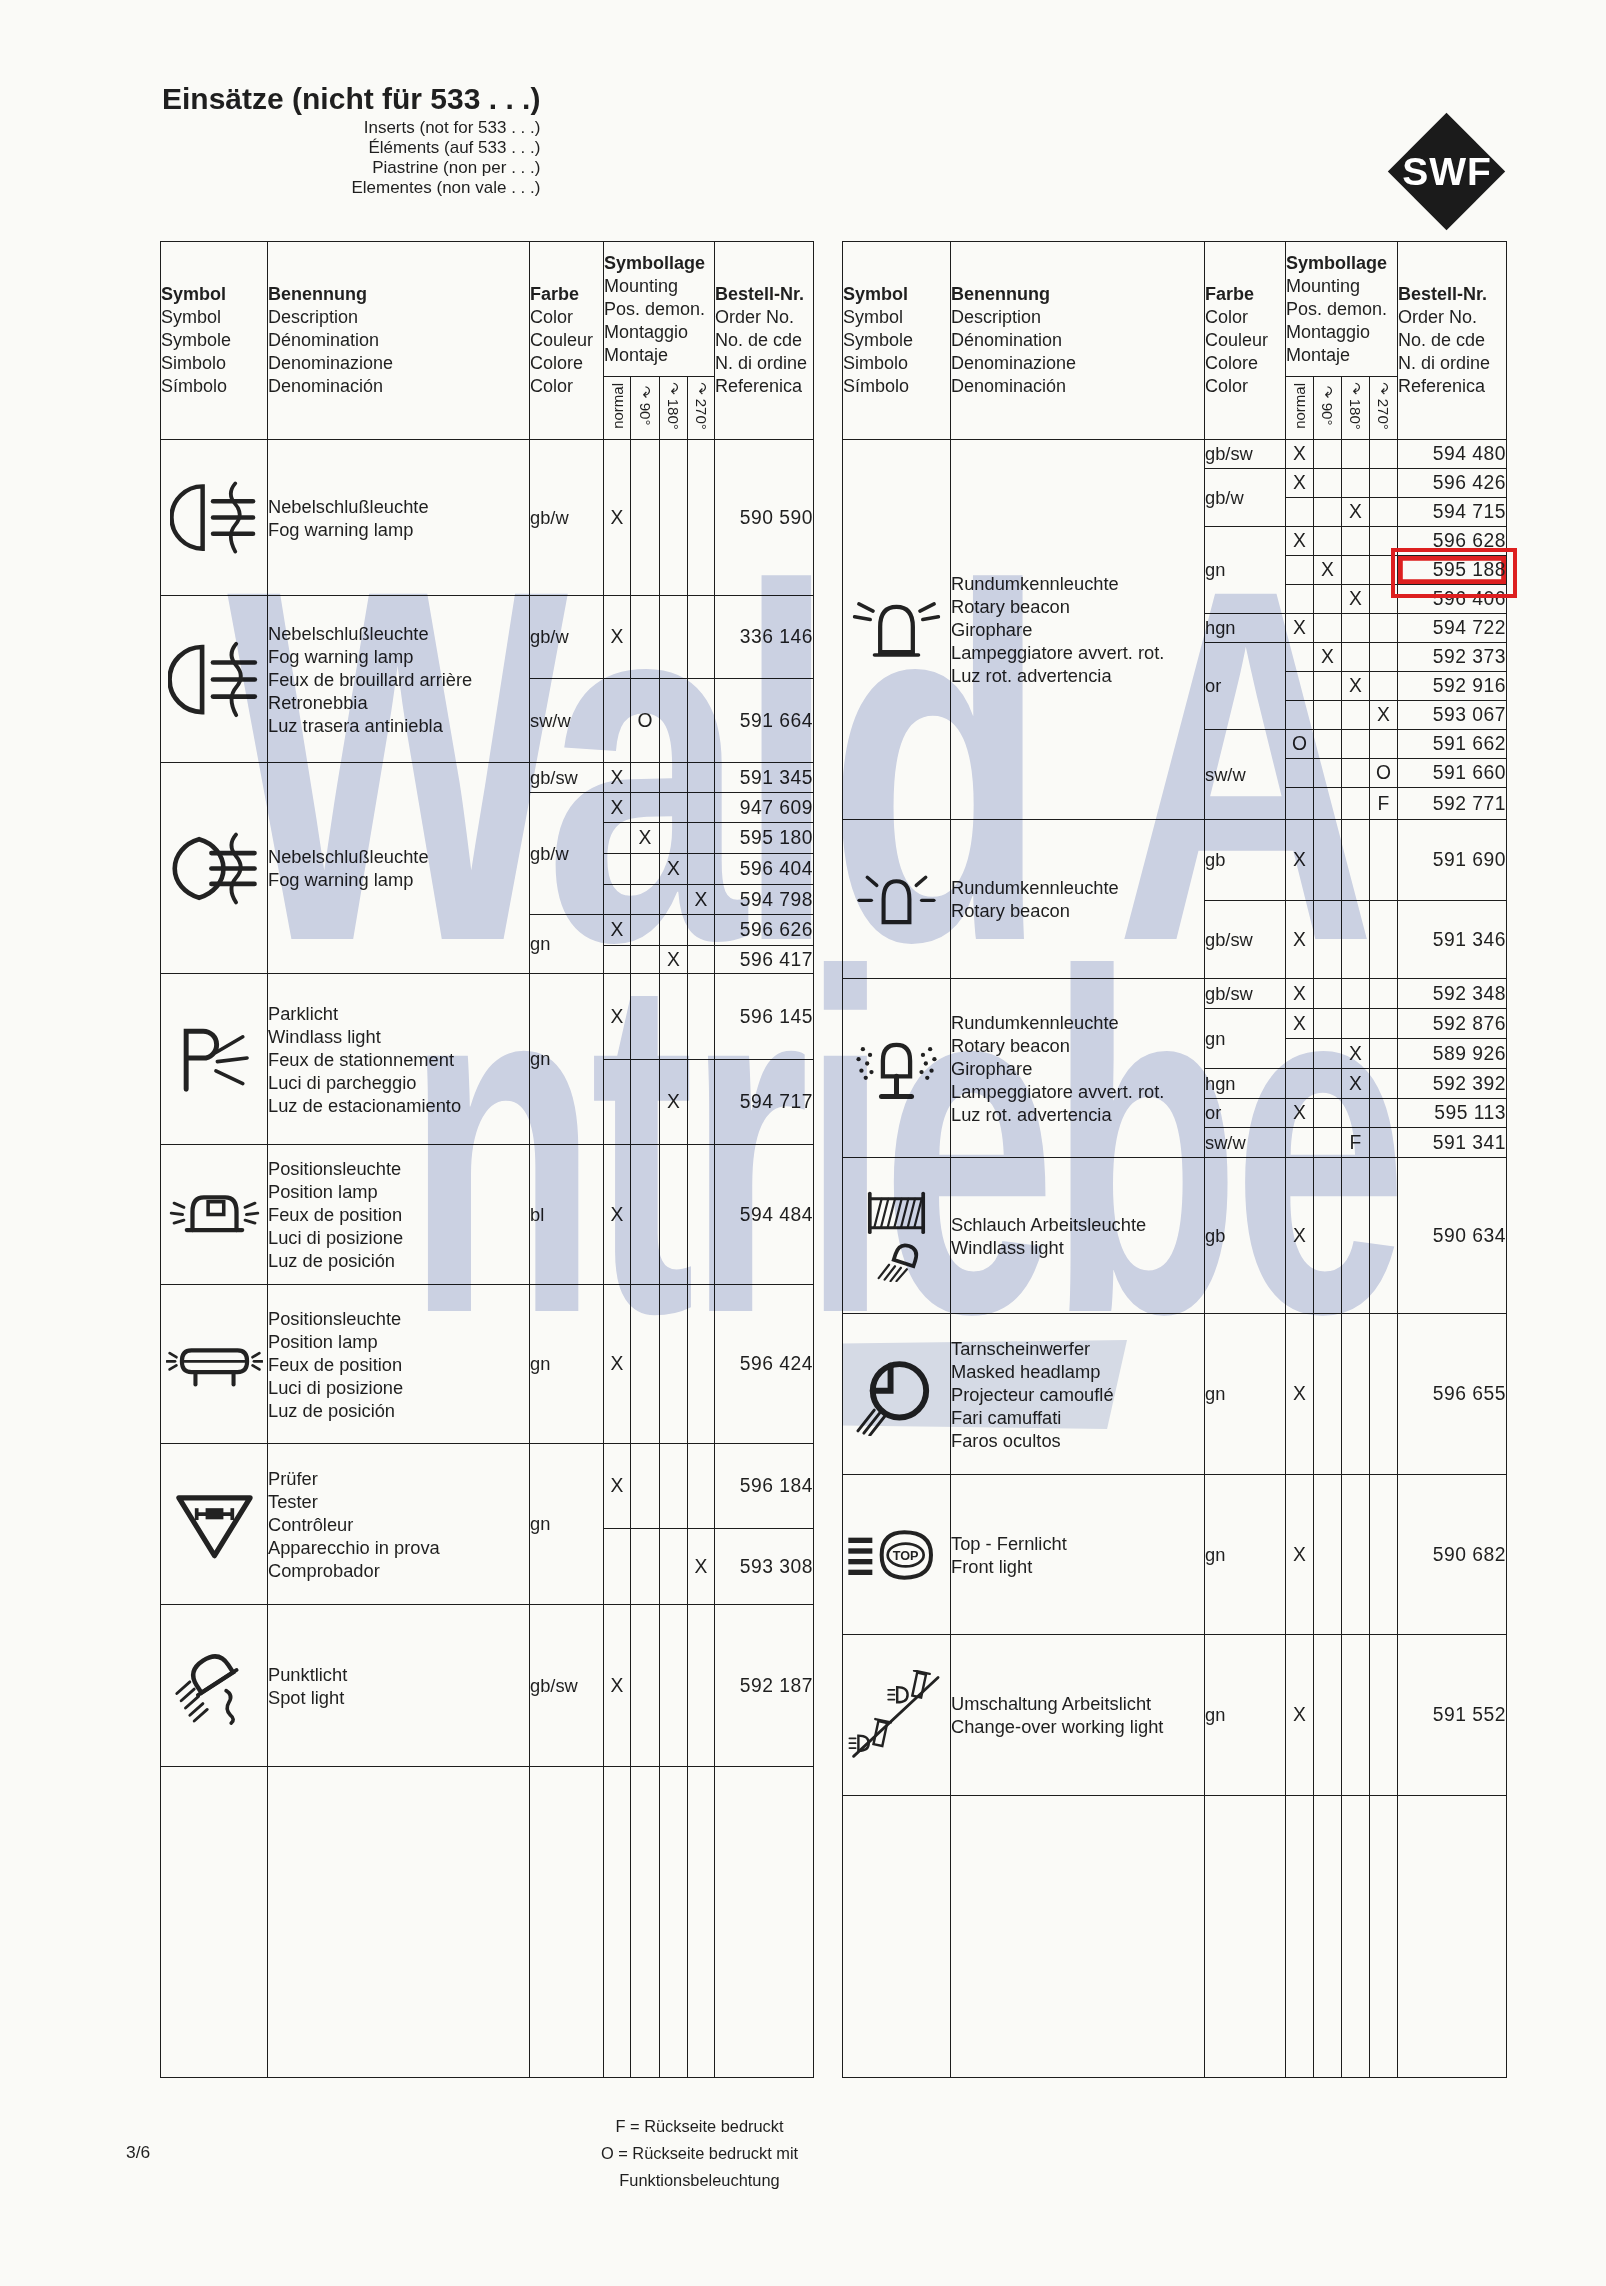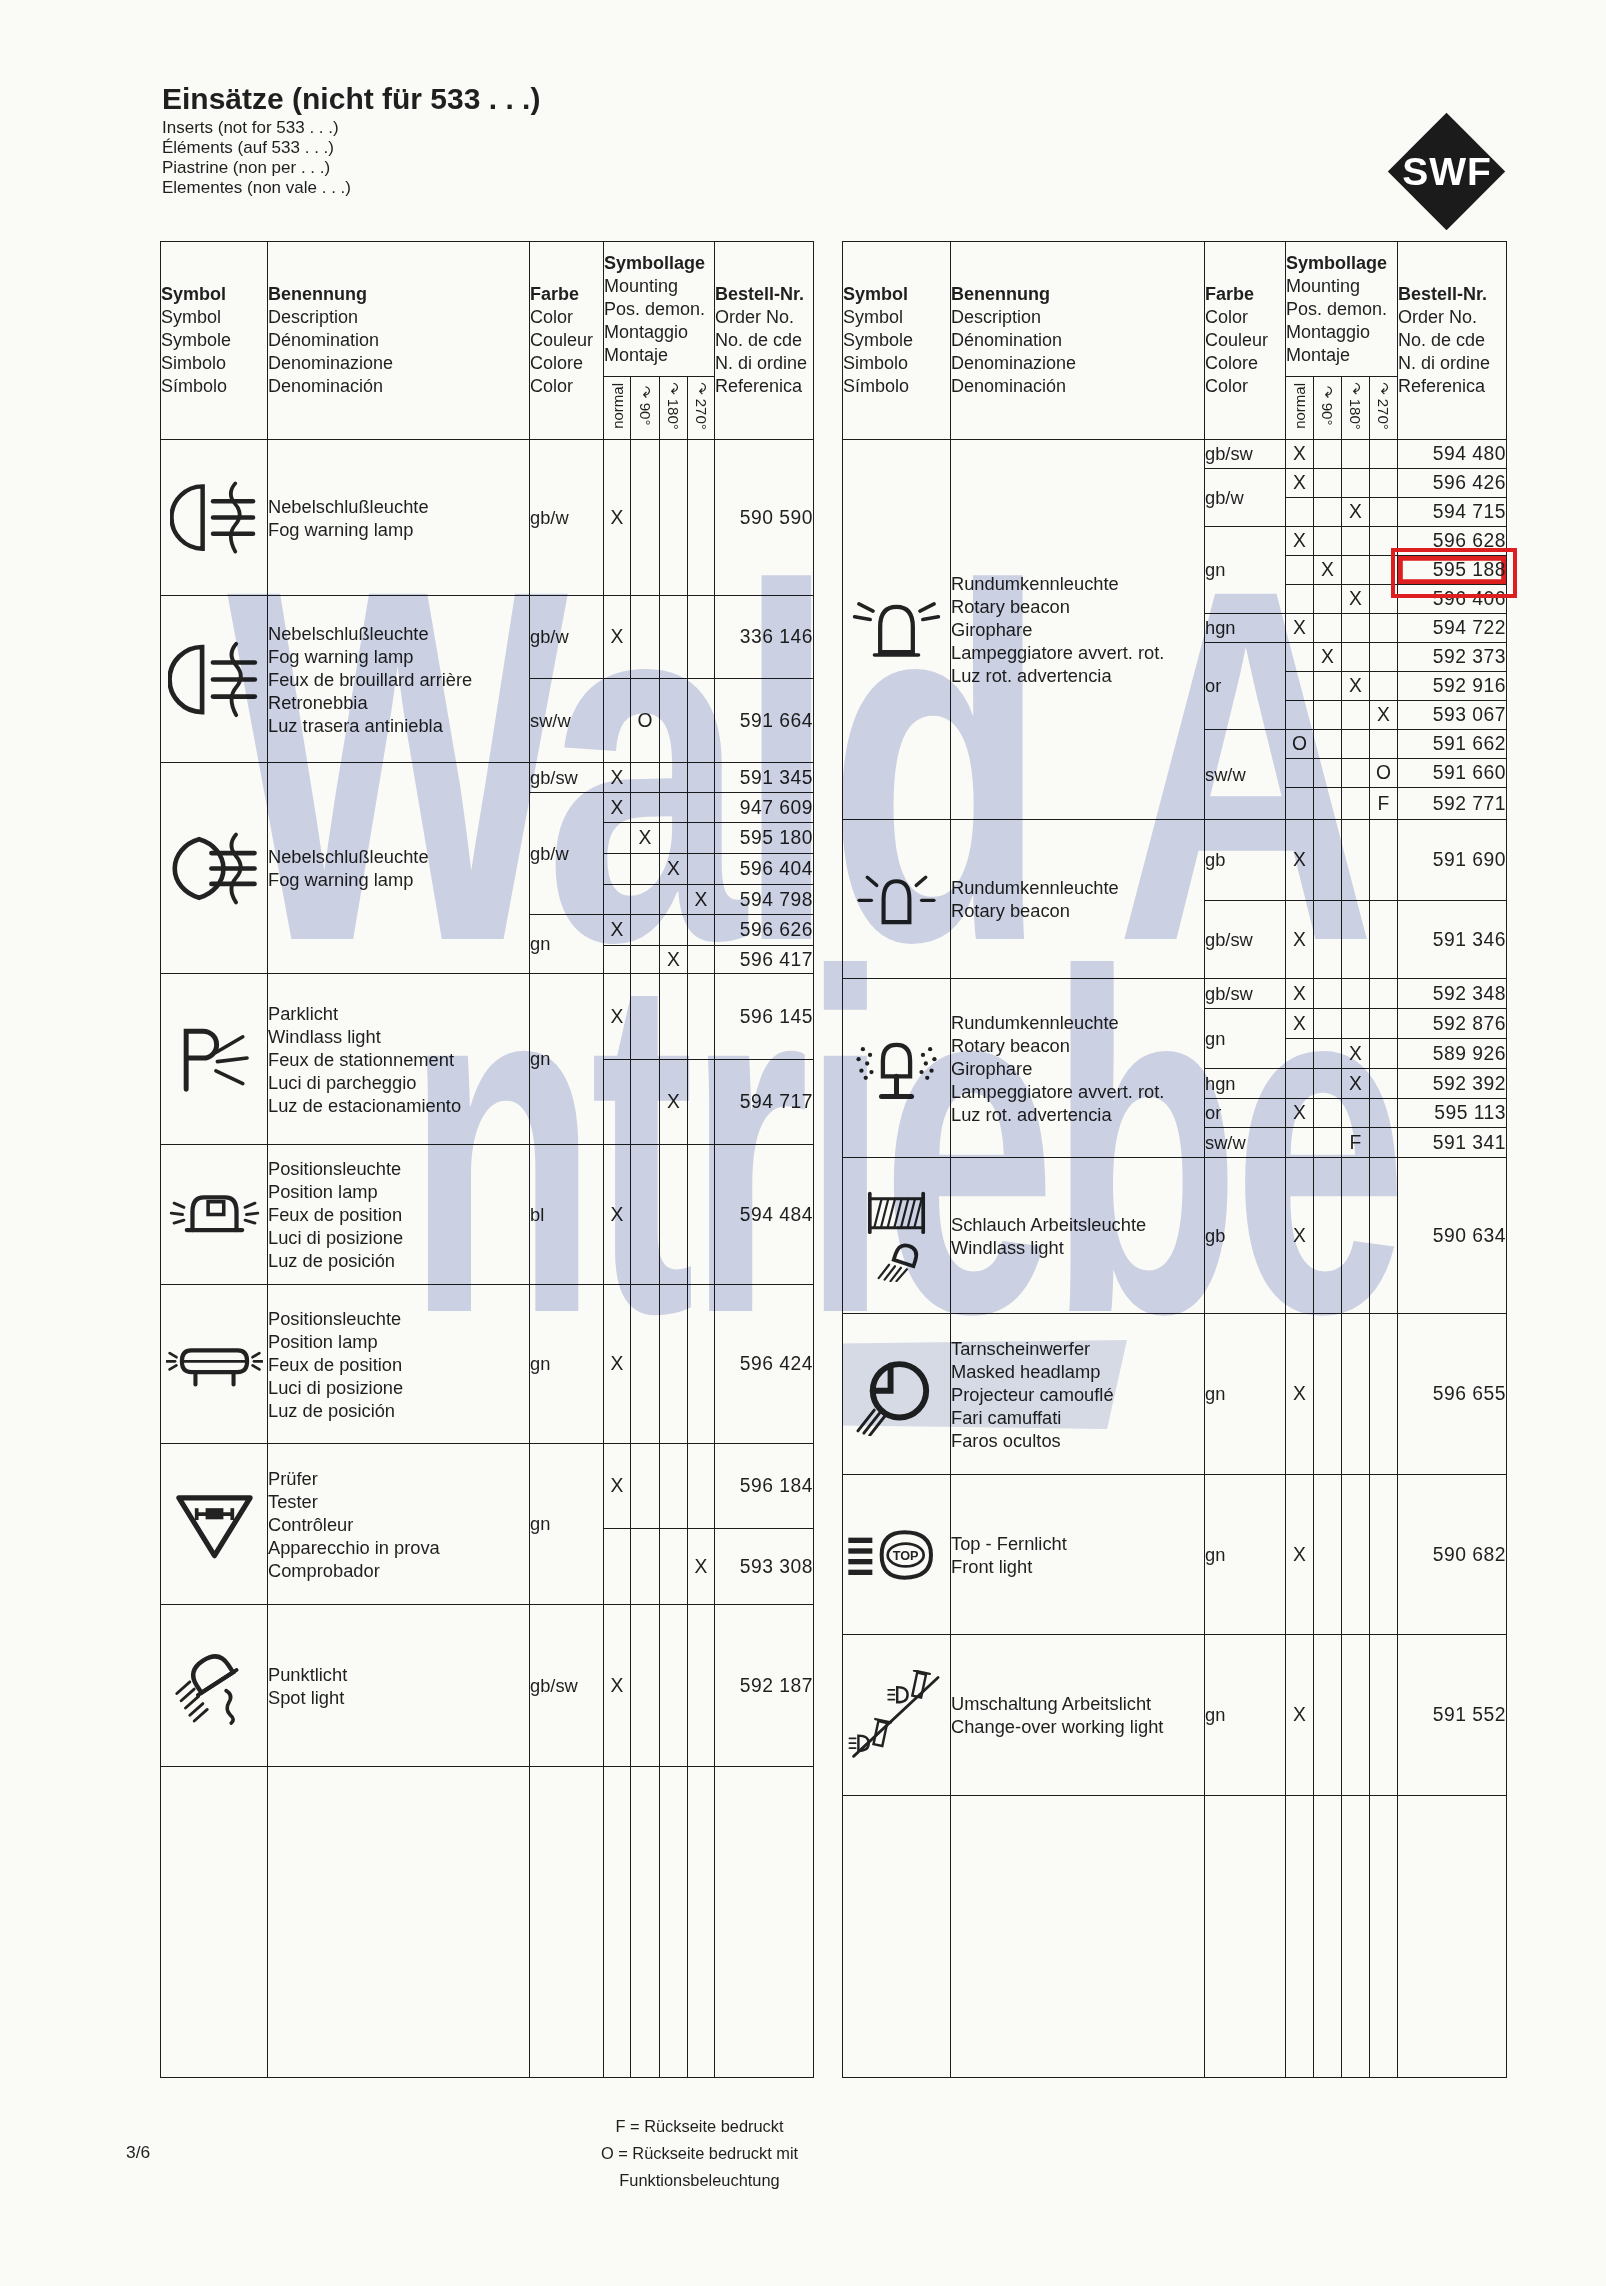--- a/index.html
+++ b/index.html
@@ -2,21 +2,21 @@
 <html><head>
 <meta charset="utf-8">
 <style>
   html,body{margin:0;padding:0;}
   body{
     width:1607px;height:2286px;position:relative;
     background:#fafaf7;color:#1f1f1f;
     font-family:"Liberation Sans",sans-serif;
     overflow:hidden;
   }
-  .abs{position:absolute;}
+  .abs{position:absolute;text-align:right;}
   .pre{white-space:pre-line;}
 
   
   table.t{border-collapse:collapse;position:absolute;table-layout:fixed;background:transparent;}
   .t td,.t th{border:1.9px solid #1d1d1d;padding:0;font-weight:400;vertical-align:middle;overflow:hidden;}
   .hd{vertical-align:top;text-align:left;padding:6.8px 0 0 6.8px;font-size:18px;line-height:23px;}
   .hd .b{font-weight:700;}
   .desc{font-size:18.3px;line-height:23px;padding-left:10.6px;white-space:pre-line;text-align:left;}
   .c{font-size:18.3px;padding-left:7.7px;text-align:left;}
   .m{text-align:center;font-size:19.3px;}

